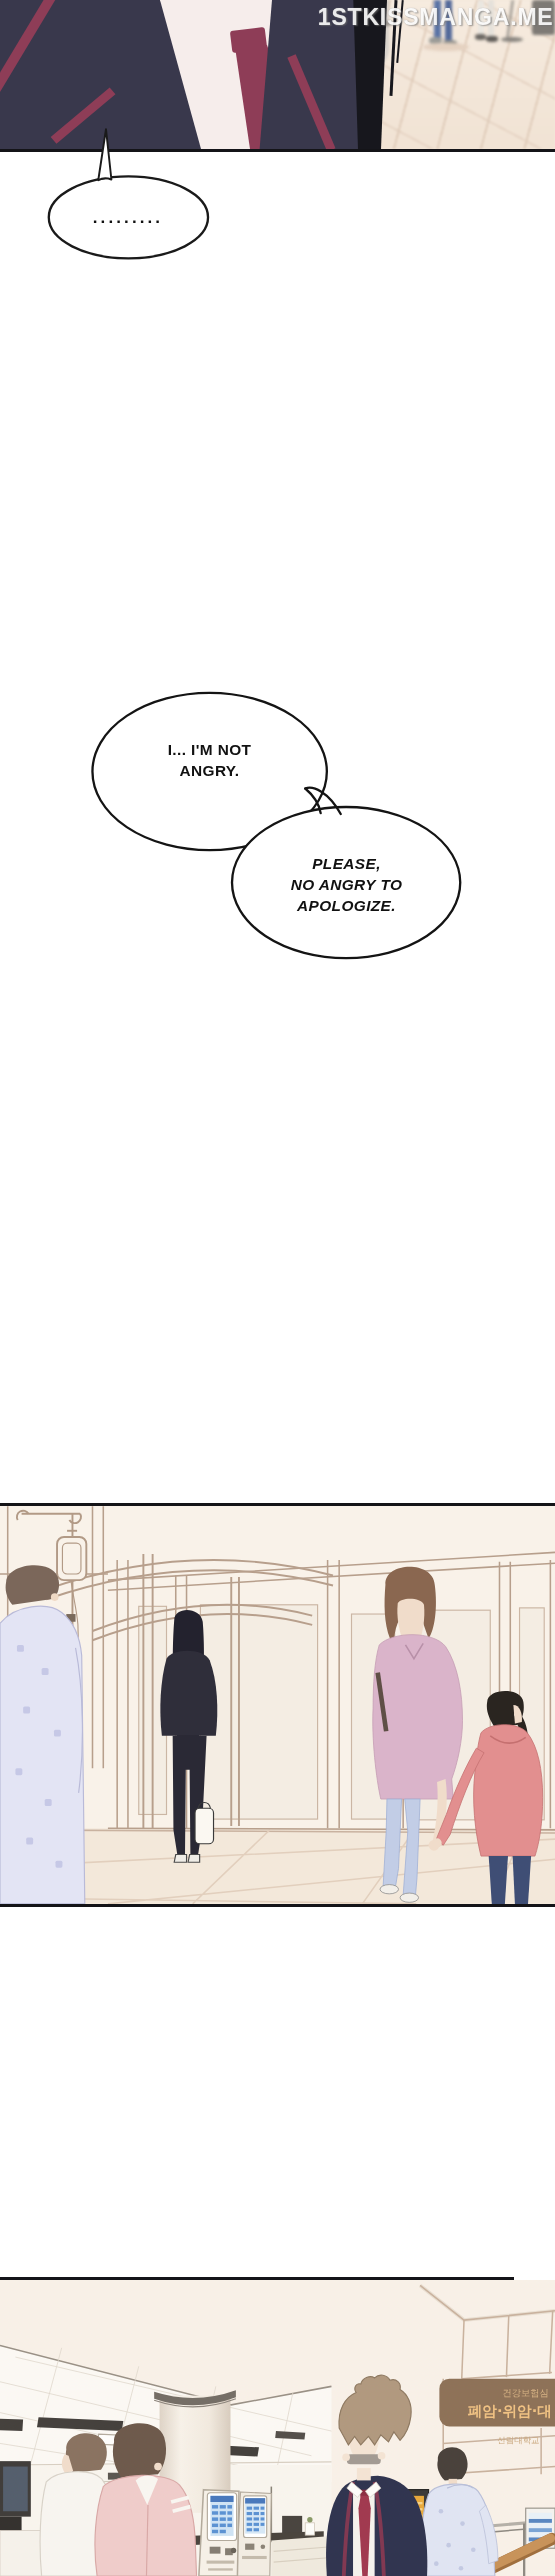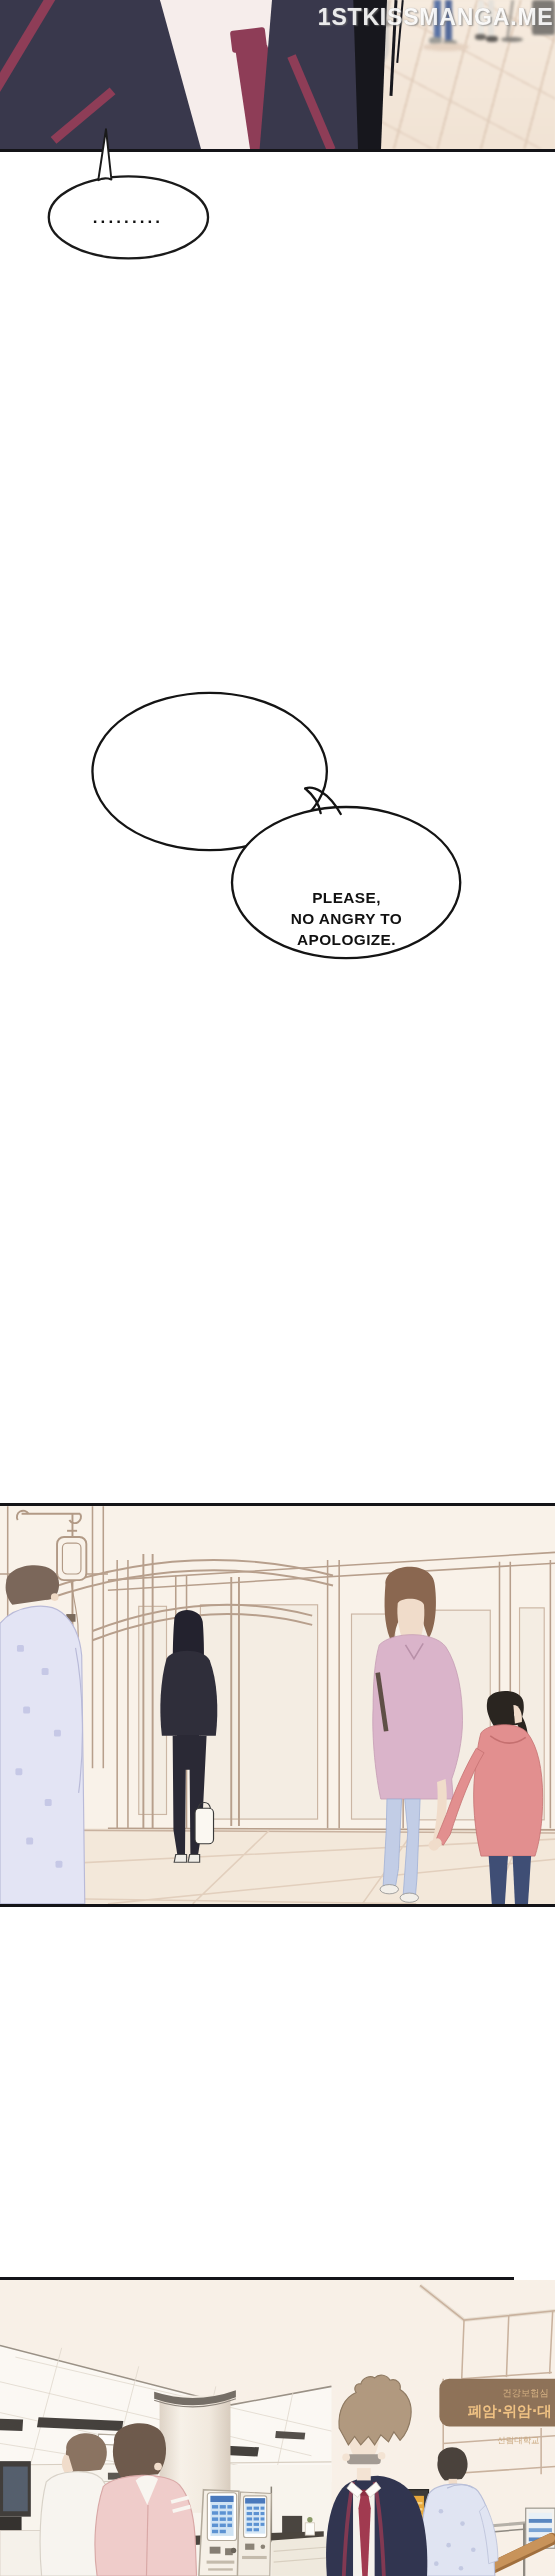--- a/index.html
+++ b/index.html
@@ -80,21 +80,25 @@
     <path d="M97,8 L87,74 C92,71 99,71 104,73 Z" fill="#ffffff" stroke="#1a1a1a" stroke-width="2.5" stroke-linejoin="round"></path>
   </svg>
   <div class="btxt" id="dots" style="left:74px;top:210px;width:108px;">.........</div>
 
   <svg class="abs" style="left:77px;top:679px;" width="401" height="293" viewBox="0 0 520 380">
     <ellipse cx="172" cy="120" rx="152" ry="102" fill="#ffffff" stroke="#141414" stroke-width="3"></ellipse>
     <ellipse cx="349" cy="264" rx="148" ry="98" fill="#ffffff" stroke="#141414" stroke-width="3"></ellipse>
     <path d="M342,175 C326,146 306,138 296,142" fill="none" stroke="#141414" stroke-width="3" stroke-linecap="round"></path>
     <path d="M296,142 C308,152 314,162 316,174" fill="none" stroke="#141414" stroke-width="3" stroke-linecap="round"></path>
   </svg>
-  <div class="btxt" style="left:254px;top:887px;width:185px;">
+  <div class="btxt" style="left:123px;top:739px;width:173px;">
+    <span style="display:block">I... I'M NOT</span>
+    <span style="display:block">ANGRY.</span>
+  </div>
+  <div class="btxt" style="left:254px;top:853px;width:185px;font-style:italic;">
     <span style="display:block">PLEASE,</span>
     <span style="display:block">NO ANGRY TO</span>
     <span style="display:block">APOLOGIZE.</span>
   </div>
 
   <div id="panel2">
    <svg width="555" height="398" viewBox="0 0 720 516">
     <rect x="0" y="0" width="720" height="516" fill="#f9f2e9"></rect>
 
     <g>

